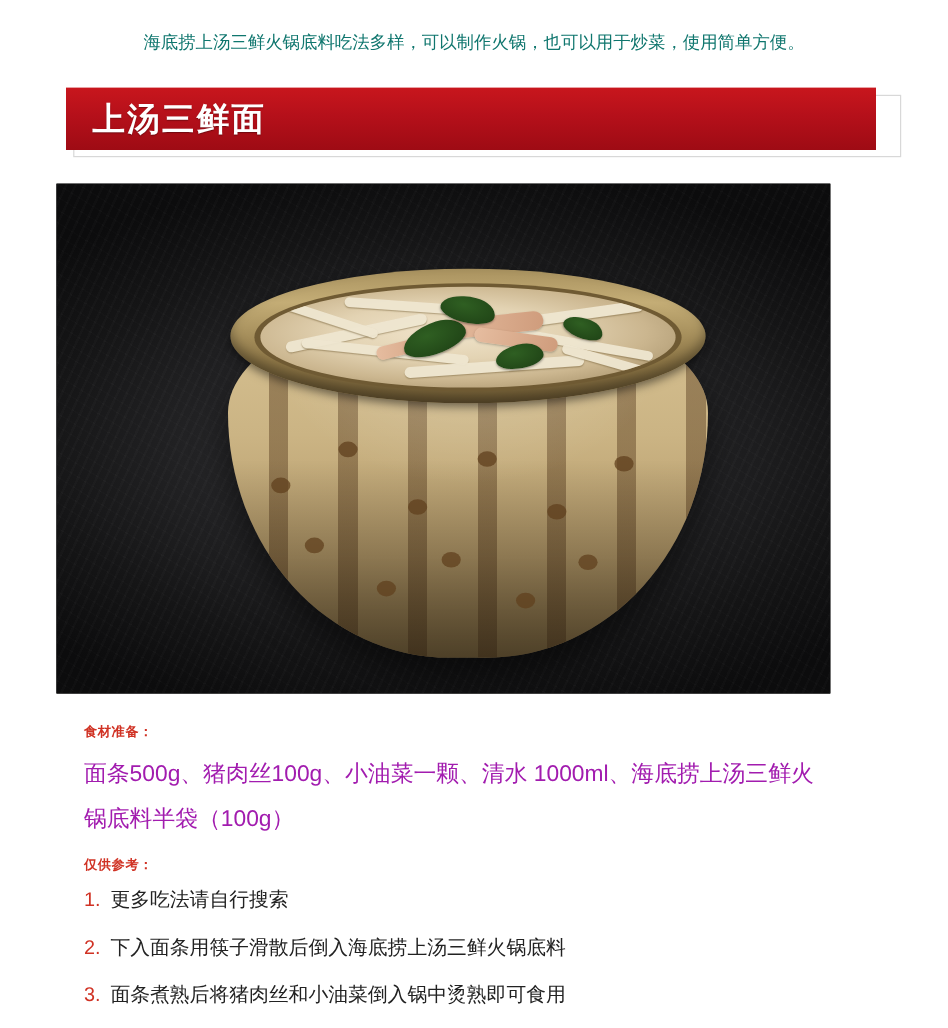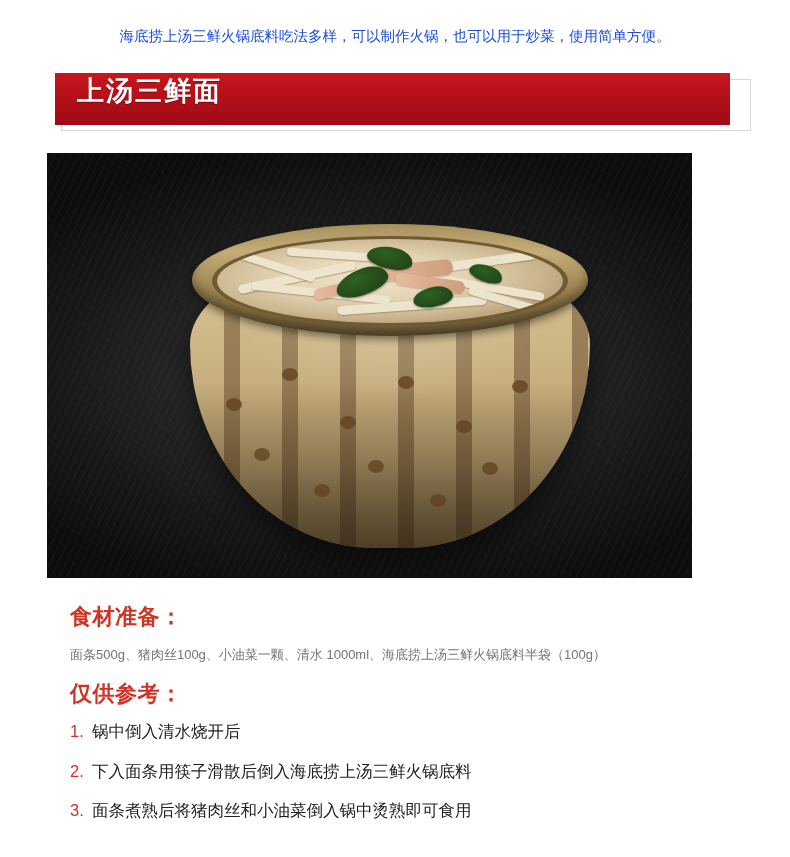--- a/index.html
+++ b/index.html
@@ -18,21 +18,21 @@
     position: relative;
     width: 790px;
     height: 857px;
     box-sizing: border-box;
   }
   .intro {
     padding: 22px 40px 0 40px;
     text-align: center;
     font-size: 14.5px;
     line-height: 2.0;
-    color: #1d4ed8;
+    color: #0f766e;
   }
   .intro-line {
     display: block;
     white-space: nowrap;
   }
   .title-wrap {
     position: relative;
     margin: 22px 0 0 55px;
     width: 690px;
     height: 58px;
@@ -49,20 +49,21 @@
   }
   .title-bar {
     position: absolute;
     left: 0;
     top: 0;
     width: 675px;
     height: 52px;
     background: linear-gradient(to bottom, #c8161d 0%, #b5101a 45%, #9e0b14 100%);
     box-sizing: border-box;
     display: flex;
+    align-items: center;
   }
   .title-text {
     color: #ffffff;
     font-size: 27px;
     font-weight: bold;
     letter-spacing: 2px;
     padding-left: 22px;
     font-family: "Liberation Sans", sans-serif;
     text-shadow: 0 1px 1px rgba(0,0,0,0.35);
   }
@@ -181,29 +182,29 @@
     position: absolute;
     background: linear-gradient(100deg, #e6bda0, #cf9c7c);
     border-radius: 40px;
     box-shadow: 0 1px 2px rgba(0,0,0,0.25);
   }
   .content {
     padding: 24px 0 0 70px;
   }
   .sec-label {
     color: #d03224;
-    font-size: 22px;
+    font-size: 11px;
     font-weight: bold;
     margin: 0 0 10px 0;
     letter-spacing: 0.5px;
   }
   .ingredients {
-    font-size: 13px;
+    font-size: 19px;
     line-height: 1.95;
-    color: #737373;
+    color: #a21caf;
     max-width: 610px;
     margin: 0 0 12px 0;
   }
   .steps {
     list-style: none;
     margin: 6px 0 0 0;
     padding: 0;
   }
   .step {
     font-size: 16.5px;
@@ -283,21 +284,21 @@
   </div>
 
   <div class="content">
     <div class="sec-label">食材准备：</div>
     <div class="ingredients">面条500g、猪肉丝100g、小油菜一颗、清水 1000ml、海底捞上汤三鲜火锅底料半袋（100g）</div>
 
     <div class="sec-label">仅供参考：</div>
     <ol class="steps">
       <li class="step">
         <span class="step-num">1.</span>
-        <span class="step-text">锅中倒入清水烧开后</span>
+        <span class="step-text">更多吃法请自行搜索</span>
       </li>
       <li class="step">
         <span class="step-num">2.</span>
         <span class="step-text">下入面条用筷子滑散后倒入海底捞上汤三鲜火锅底料</span>
       </li>
       <li class="step">
         <span class="step-num">3.</span>
         <span class="step-text">面条煮熟后将猪肉丝和小油菜倒入锅中烫熟即可食用</span>
       </li>
     </ol>

